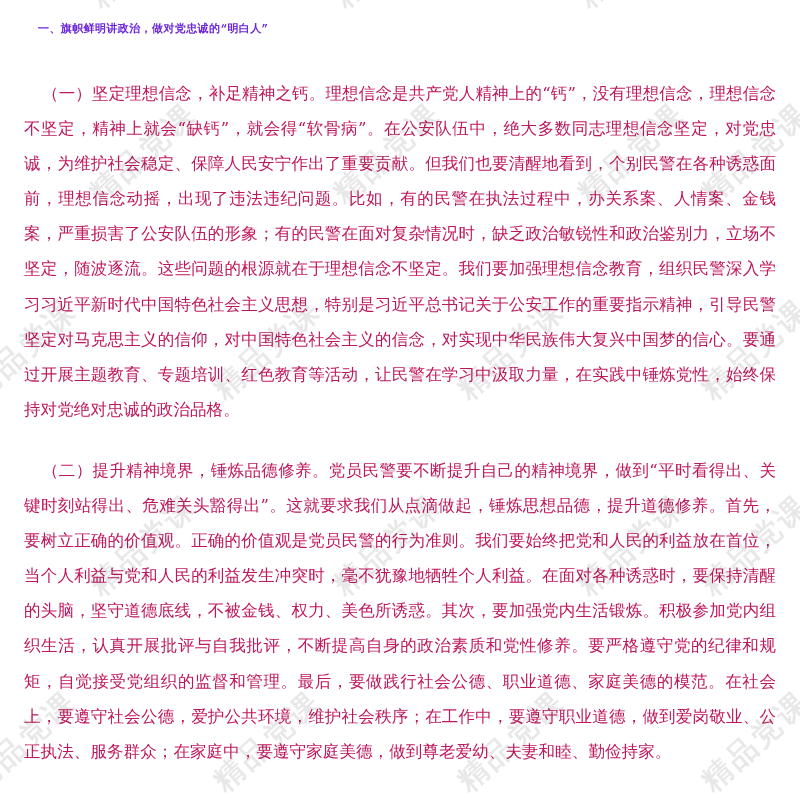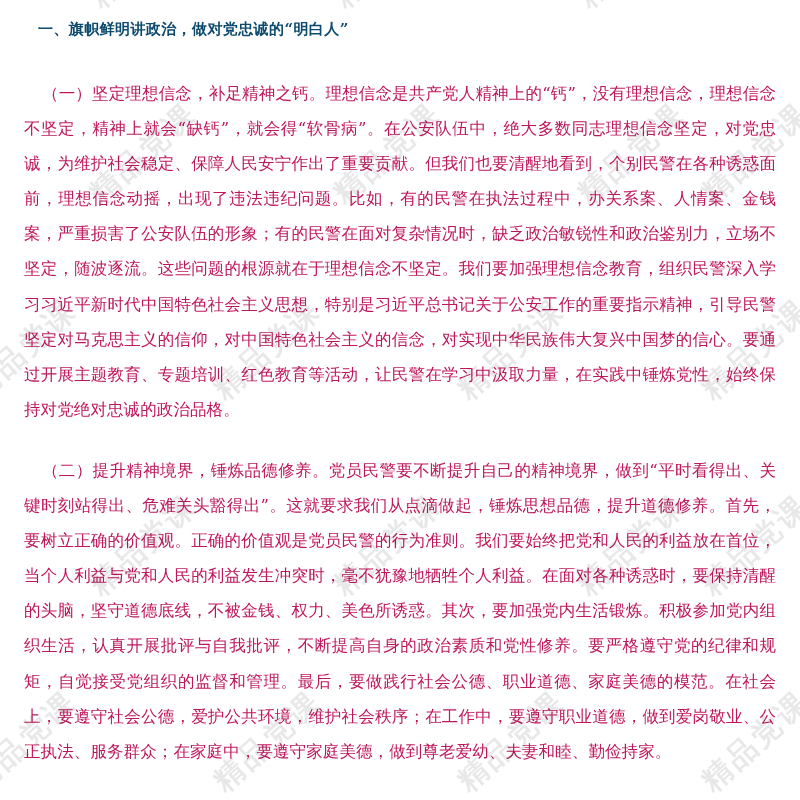--- a/index.html
+++ b/index.html
@@ -44,28 +44,29 @@
     position: absolute;
     top: 0; left: 0;
     width: 800px;
     height: 800px;
     box-sizing: border-box;
     padding: 10px 24px 0 24px;
     z-index: 1;
   }
 
   .doc-heading {
-    font-size: 15px;
+    font-size: 11px;
     line-height: 34px;
-    color: #0c4a6e;
+    color: #6d28d9;
     letter-spacing: 0.4px;
     text-indent: 14px;
     margin: 0;
     padding-top: 2px;
     white-space: nowrap;
+    font-family: Liberation Mono, monospace;
   }
 
   .doc-para {
     font-size: 16.5px;
     line-height: 35.1px;
     color: #be185d;
     margin: 0;
     text-align: justify;
     text-justify: inter-ideograph;
     text-indent: 18px;

